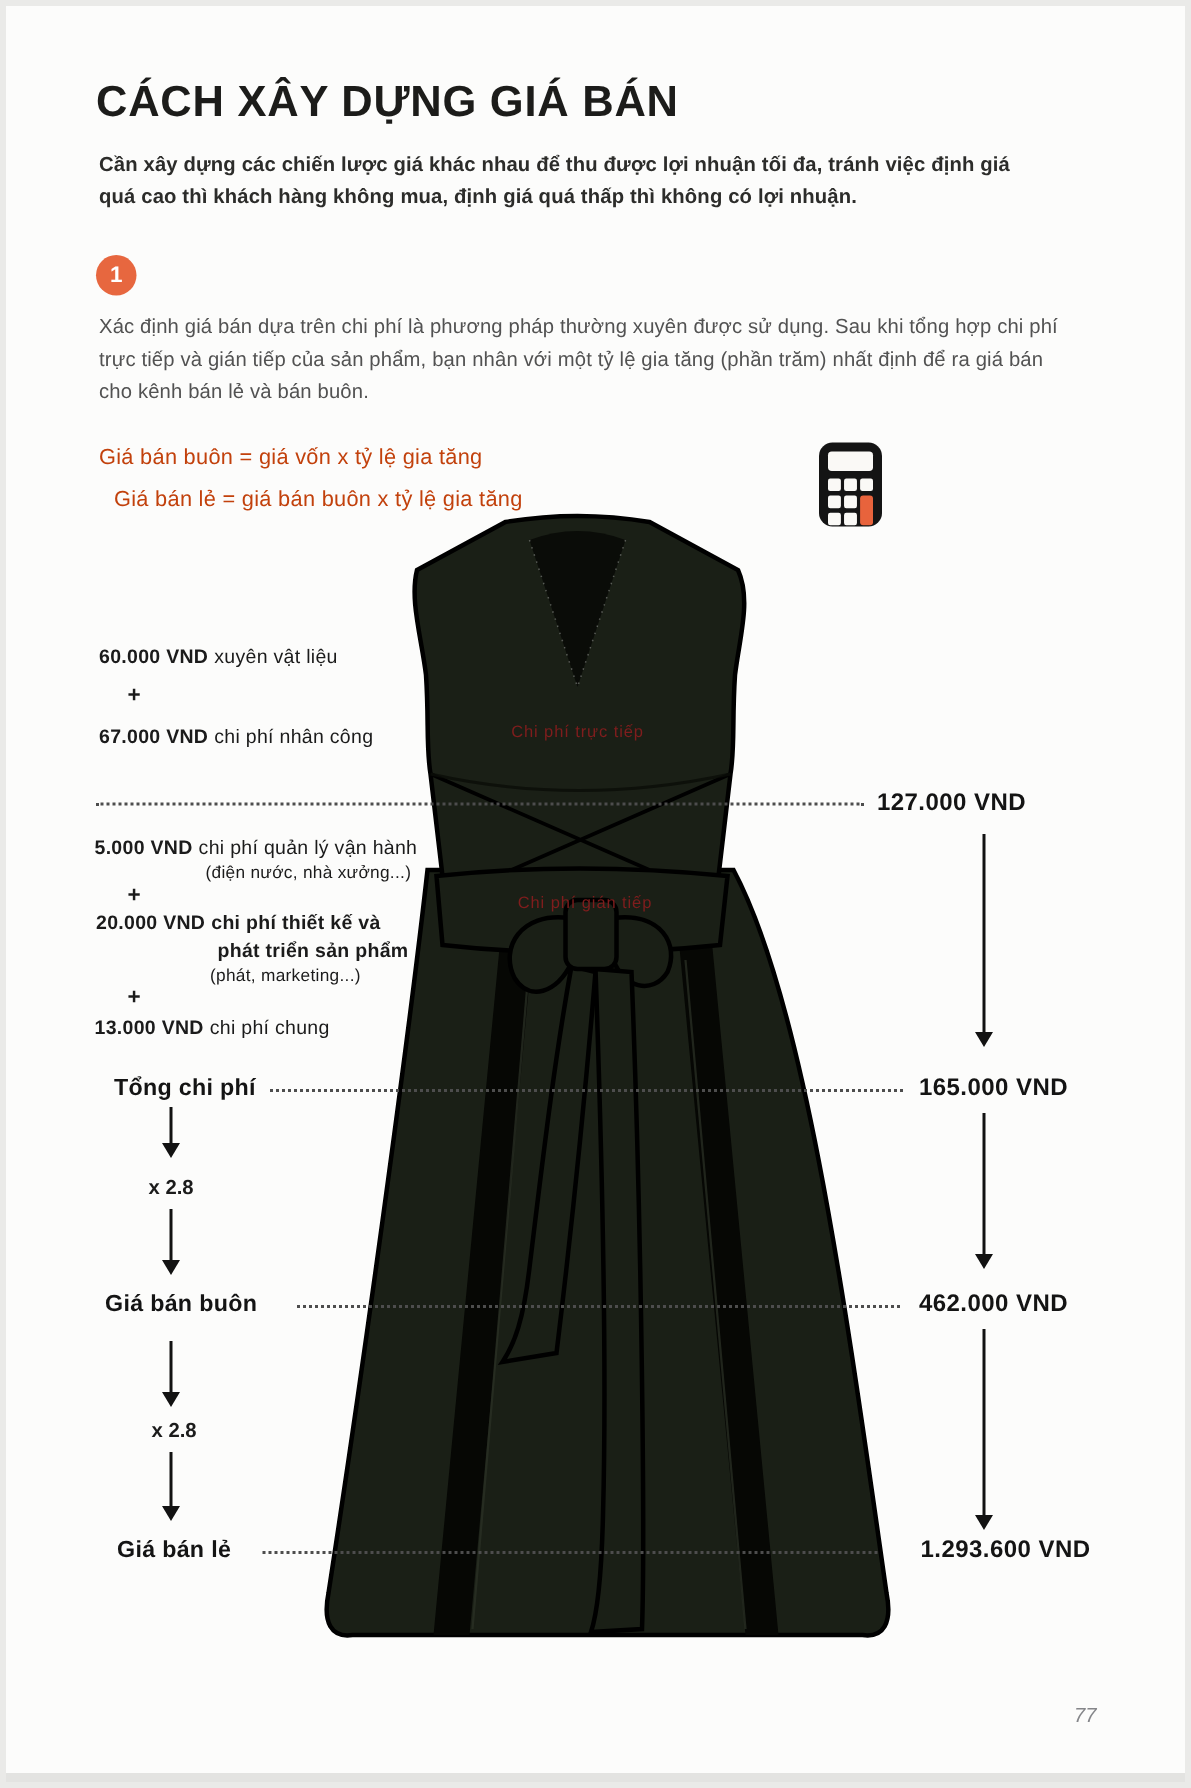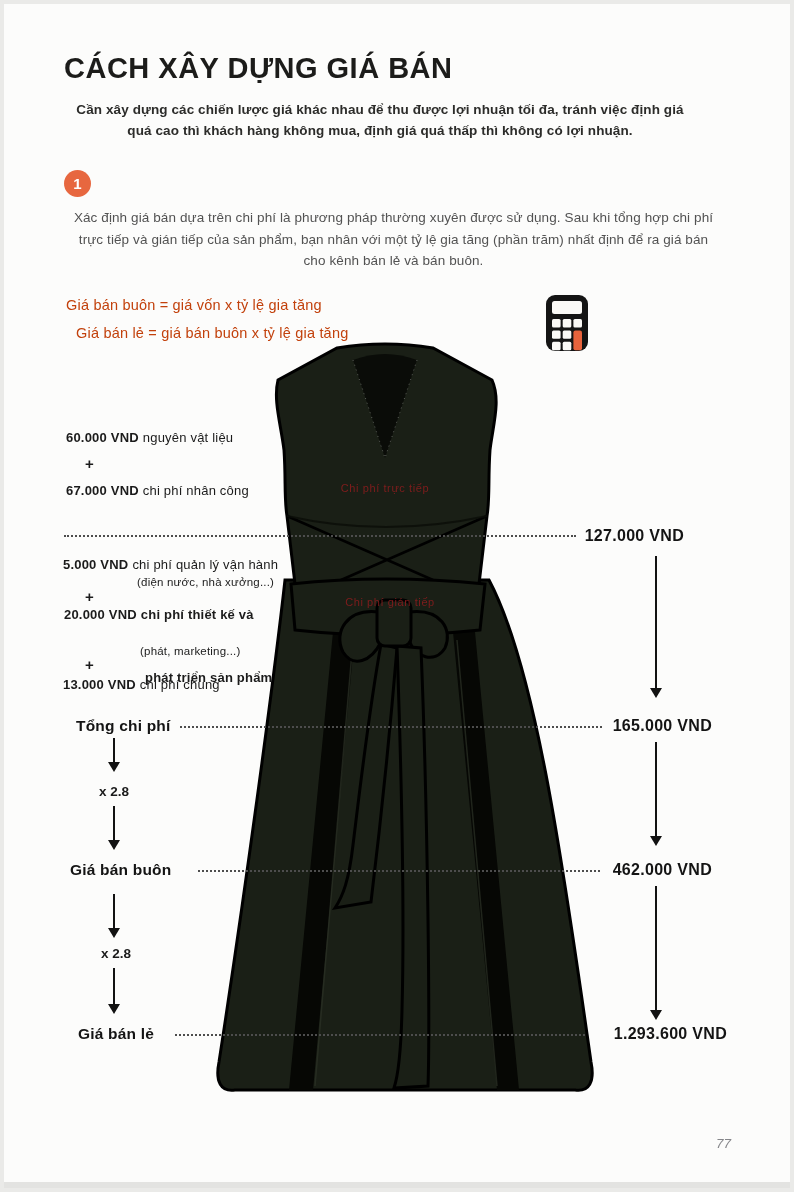--- a/index.html
+++ b/index.html
@@ -3,33 +3,33 @@
 <meta charset="utf-8">
 <style>
   html,body{margin:0;padding:0;background:#e9e9e7;}
   #stage{
     position:relative; width:794px; height:1192px; margin:0 auto;
     background:#fcfcfb;
     box-shadow: inset 0 0 0 4px #eaeae8, inset 0 -10px 0 #e3e3e1;
     font-family:"Liberation Sans","DejaVu Sans",sans-serif;
     color:#1b1b1b; overflow:hidden;
   }
-  .abs{position:absolute;text-align:center;}
+  .abs{position:absolute;}
   .title{font-size:29px;font-weight:bold;letter-spacing:.5px;color:#1c1c1a;}
   .intro{font-size:13.5px;font-weight:bold;color:#2c2c2a;line-height:1.55;letter-spacing:.1px;}
   .badge{width:27px;height:27px;border-radius:50%;background:#E7673F;color:#fff;
          font-size:15px;font-weight:bold;display:flex;align-items:center;justify-content:center;}
   .h2{font-size:19px;font-weight:bold;letter-spacing:.6px;color:#1c1c1a;}
   .body-text{font-size:13.5px;color:#525252;line-height:1.6;letter-spacing:.1px;}
   .formula{font-size:14.5px;font-weight:normal;color:#c2410c;letter-spacing:.2px;}
   .tip-text{font-size:12.5px;color:#EF8A67;line-height:1.62;letter-spacing:.2px;}
   .cost{font-size:13px;color:#1b1b1b;letter-spacing:.2px;white-space:nowrap;}
   .amount{font-weight:bold;}
   .cost .desc{margin-left:4px;}
-  .bold{font-weight:bold;margin-top:44px;}
+  .bold{font-weight:bold;}
   .note{font-size:11.5px;color:#1b1b1b;letter-spacing:.2px;white-space:nowrap;}
   .plus{font-size:15px;font-weight:bold;}
   .flowlabel{font-size:15.5px;font-weight:bold;color:#141414;letter-spacing:.2px;white-space:nowrap;}
   .value{font-size:16px;font-weight:bold;color:#141414;letter-spacing:.3px;white-space:nowrap;z-index:4;}
   .mult{font-size:13.5px;font-weight:bold;}
   .dotline{height:0;border-top:2.5px dotted #4d4d4d;z-index:3;}
   .varrow{width:2px;background:#121212;z-index:3;}
   .varrow::after{content:'';position:absolute;bottom:-8px;left:-5px;
     border:6px solid transparent;border-top:10px solid #121212;border-bottom:0;}
   .dress-label{font-size:11px;color:#7f1d1d;letter-spacing:.6px;z-index:3;text-align:center;white-space:nowrap;}
@@ -93,21 +93,21 @@
       <path d="M212,306 C216,420 220,560 217,670 C216,712 213,736 209,748 L243,746 C245,690 243,480 236,308 Z" fill="#1A1F16" stroke="#000" stroke-width="3"></path>
 
       <rect x="192" y="260" width="34" height="46" rx="8" fill="#1A1F16" stroke="#000" stroke-width="3"></rect>
     </svg>
   </div>
 
   <div class="abs dress-label" style="left:310px;top:482px;width:150px;">Chi phí trực tiếp</div>
   <div class="abs dress-label" style="left:315px;top:596px;width:150px;">Chi phí gián tiếp</div>
 
   <div class="abs cost" style="left:66px;top:430px;">
-    <span class="amount">60.000 VND</span><span class="desc">nguyên vật liệu</span>
+    <span class="amount">60.000 VND</span><span class="desc">xuyên vật liệu</span>
   </div>
   <div class="abs plus" style="left:85px;top:455px;">+</div>
   <div class="abs cost" style="left:66px;top:483px;">
     <span class="amount">67.000 VND</span><span class="desc">chi phí nhân công</span>
   </div>
 
   <div class="abs dotline" style="left:64px;top:535px;width:512px;"></div>
   <div class="abs value" style="right:110px;top:527px;">127.000 VND</div>
 
   <div class="abs cost" style="left:63px;top:557px;">

